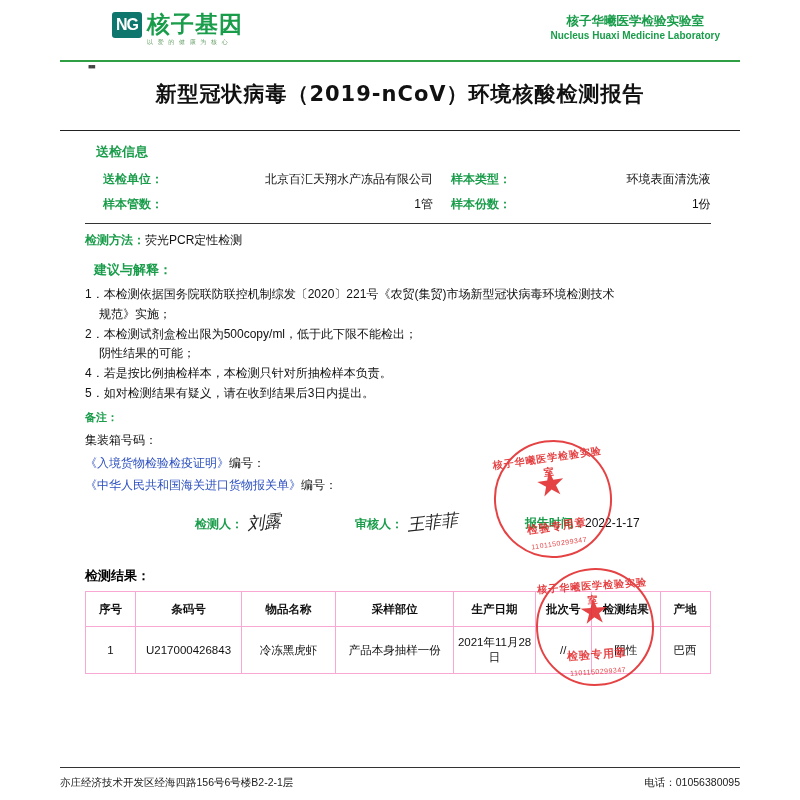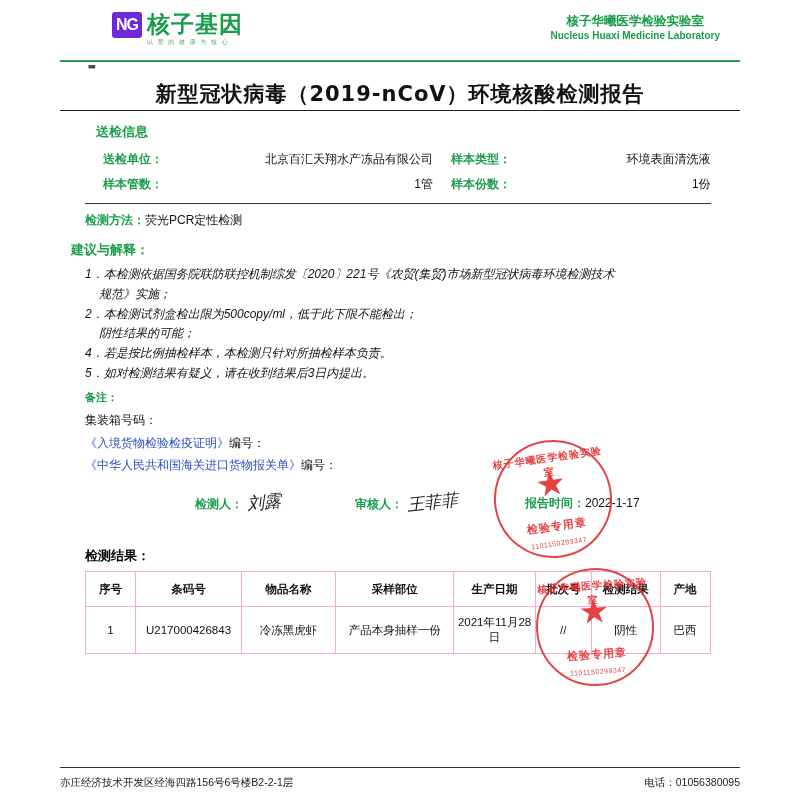--- a/index.html
+++ b/index.html
@@ -32,21 +32,21 @@
   .logo-wrap {
     position: absolute;
     left: 52px;
     top: 4px;
     display: flex;
     align-items: flex-start;
   }
   .logo-mark {
     width: 30px;
     height: 26px;
-    background: #6d28d9;
+    background: #0f766e;
     color: #fff;
     font-size: 16px;
     font-weight: bold;
     display: flex;
     align-items: center;
     justify-content: center;
     border-radius: 3px;
     letter-spacing: -1px;
   }
   .logo-text {
@@ -83,21 +83,21 @@
     font-weight: bold;
   }
 
   
   .doc-title {
     margin: 18px 60px 0 60px;
     text-align: center;
     font-size: 21px;
     font-weight: bold;
     letter-spacing: 1px;
-    padding-bottom: 2px;
+    padding-bottom: 22px;
     border-bottom: 1.5px solid #222;
     font-family: "DejaVu Sans", sans-serif;
   }
   .doc-mark {
     position: absolute;
     left: 88px;
     top: 55px;
     font-size: 7px;
     color: #444;
     letter-spacing: -1px;
@@ -148,31 +148,30 @@
     font-size: 12px;
   }
   .method-row .lblspan {
     color: #1a9d4b;
     font-weight: bold;
   }
   .advice-title {
     color: #1a9d4b;
     font-weight: bold;
     font-size: 13px;
-    margin: 12px 0 6px 11px;
+    margin: 12px 0 6px 34px;
   }
   .advice-list {
     margin: 0 0 0 25px;
     font-size: 12px;
     line-height: 1.65;
     width: 92%;
   }
   .advice-list div {
     text-indent: 0;
-    font-style: italic;
   }
   .advice-list .indent {
     padding-left: 14px;
   }
   .note-title {
     color: #1a9d4b;
     font-weight: bold;
     font-size: 11px;
     margin: 6px 0 4px 25px;
   }

